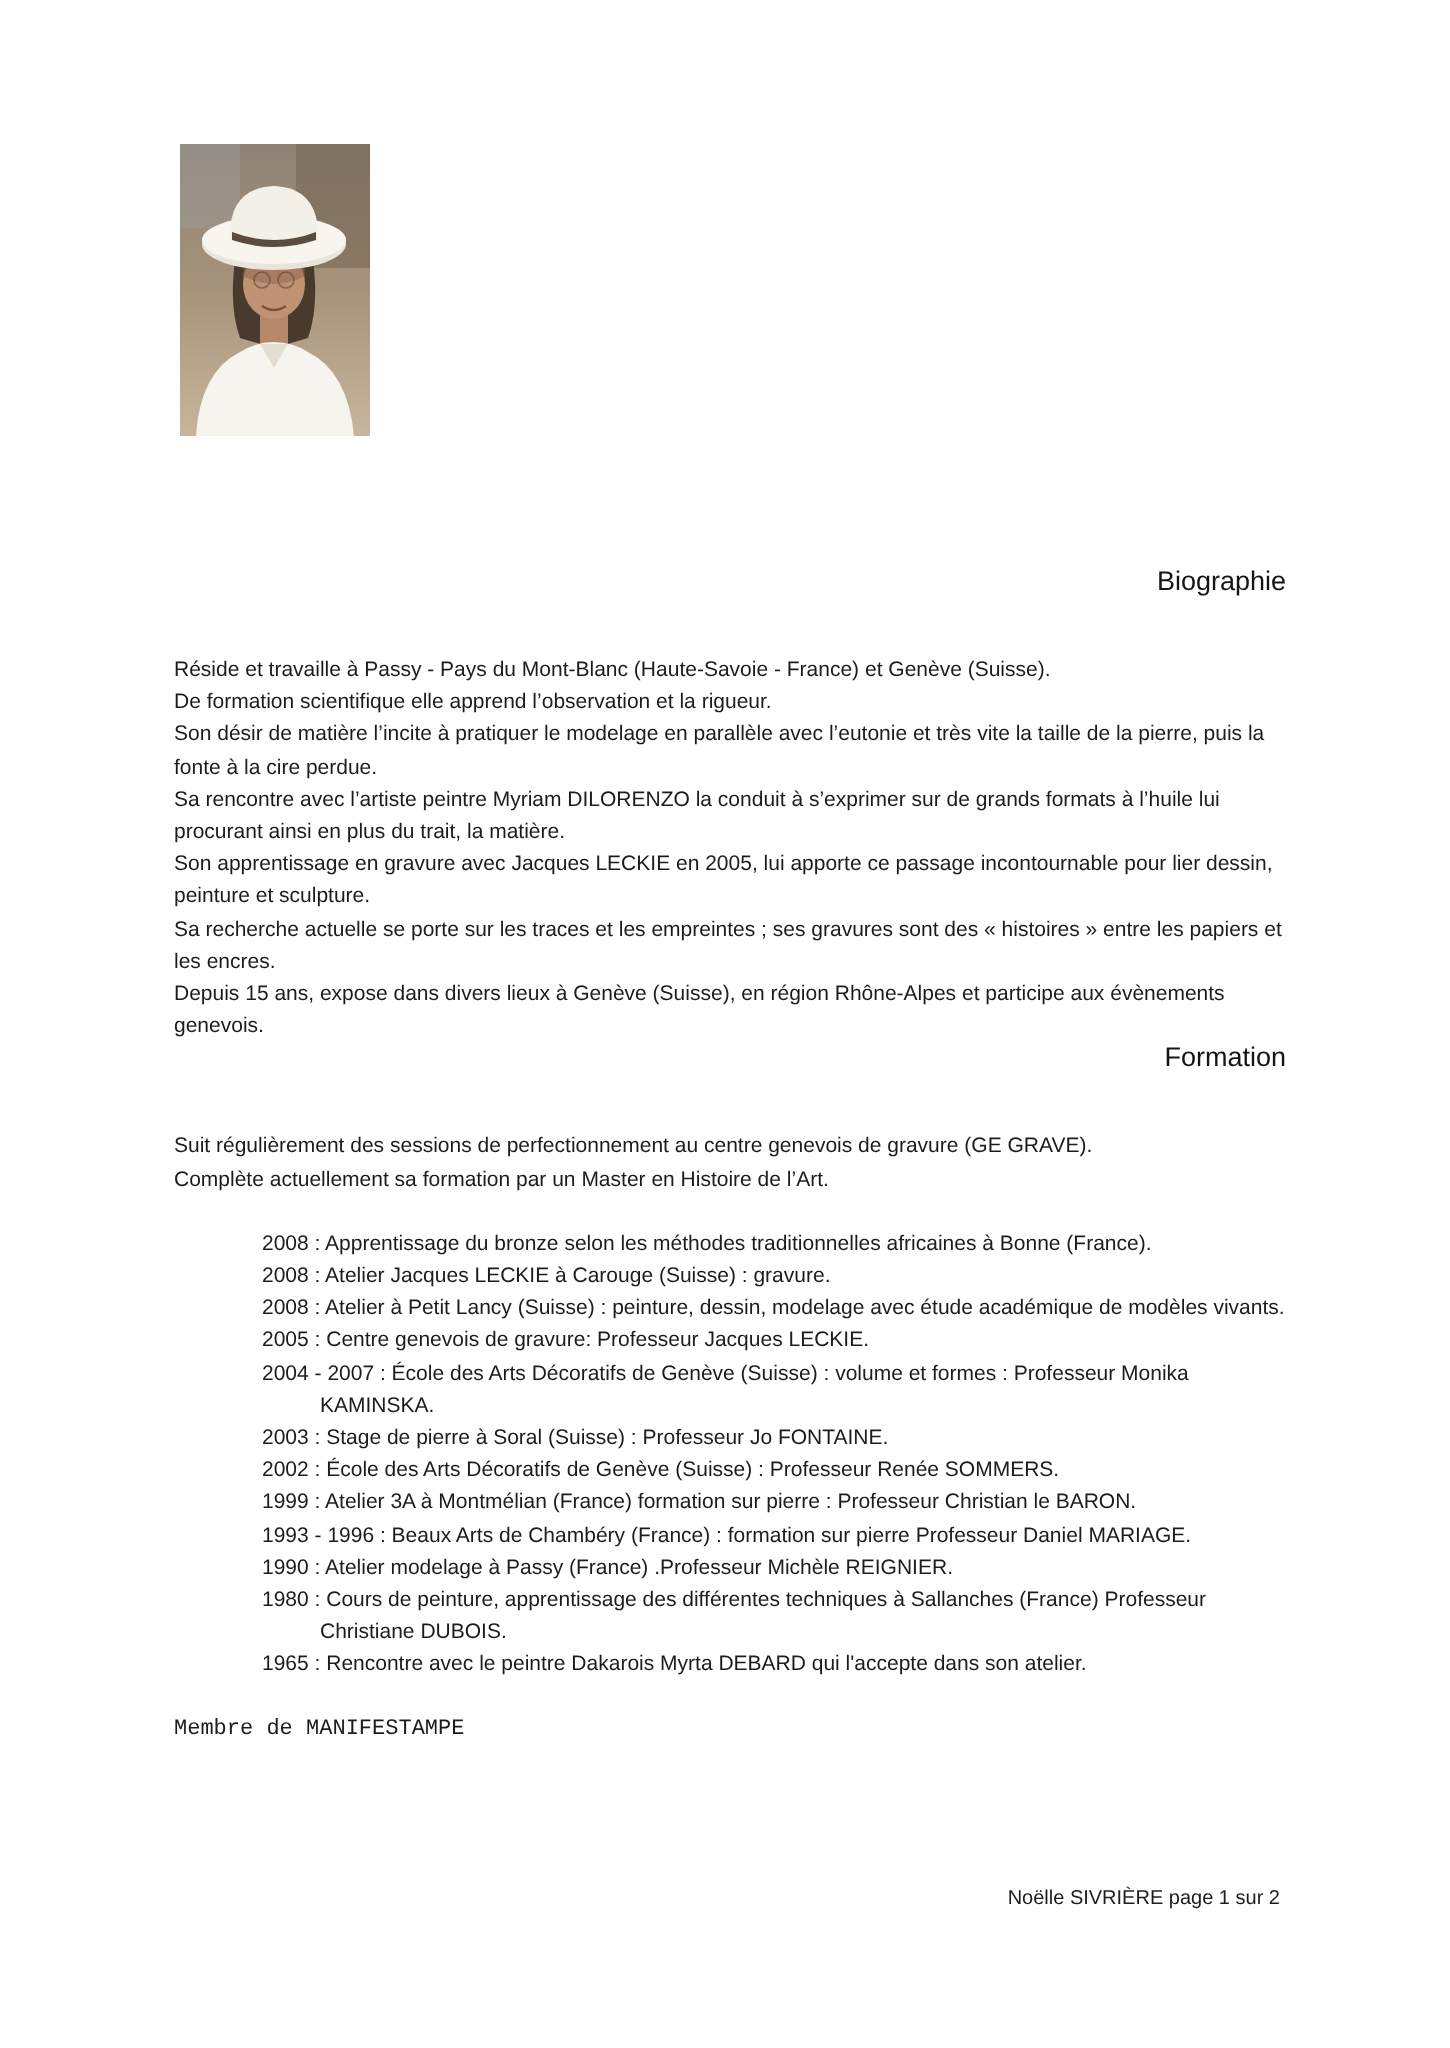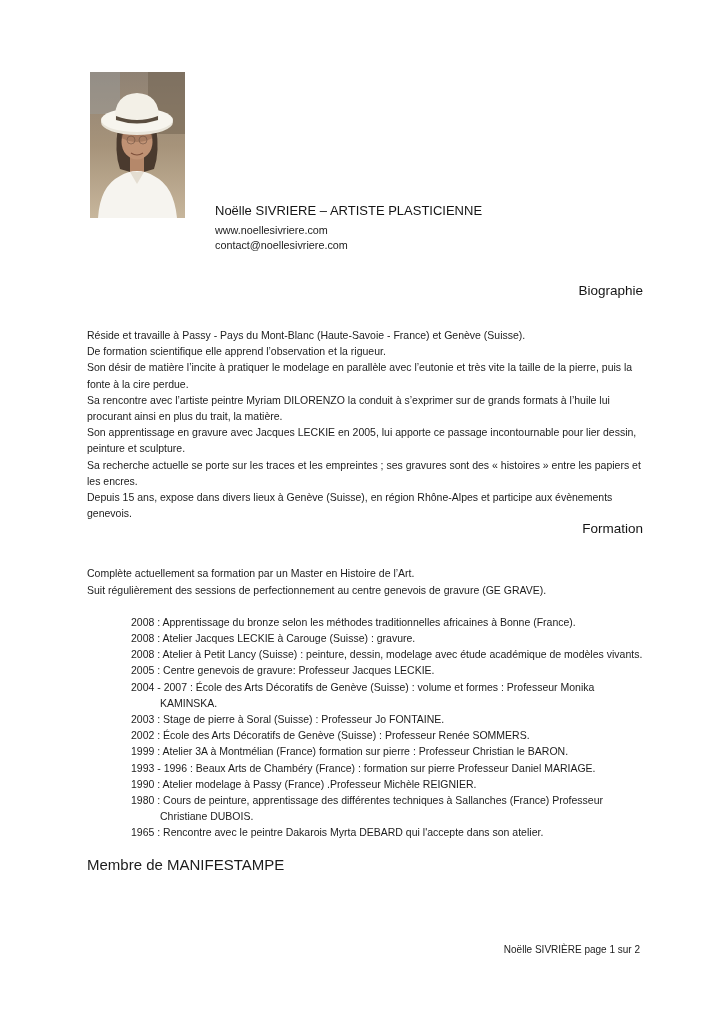--- a/index.html
+++ b/index.html
@@ -67,22 +67,23 @@
   .para, .entry {
     margin: 0;
   }
   .entry {
     padding-left: 29px;
     text-indent: -29px;
     margin-left: 44px;
   }
   .membership {
     margin: 16px 0 0 0;
-    font-size: 15px;
+    font-size: 11px;
     line-height: 16.2px;
+    font-family: Liberation Mono, monospace;
   }
   .footer {
     position: absolute;
     right: 85px;
     top: 944px;
     font-size: 10px;
     color: #1c1c1c;
   }
 </style>
 </head>
@@ -111,25 +112,20 @@
       <path d="M41 81 Q47 85 53 81" stroke="#7d4f3a" stroke-width="1.2" fill="none"></path>
       <ellipse cx="47" cy="50" rx="36" ry="13" fill="#e9e5da"></ellipse>
       <ellipse cx="47" cy="48" rx="36" ry="12" fill="#f7f5ee"></ellipse>
       <path d="M25 48 Q24 22 47 21 Q70 22 69 48 Q47 56 25 48 Z" fill="#f3f0e7"></path>
       <path d="M26 44 Q47 52 68 44 L68 48 Q47 55 26 48 Z" fill="#5a4d3f"></path>
       <path d="M8 146 Q10 114 30 104 Q38 99 47 99 Q56 99 64 104 Q84 114 87 146 Z" fill="#f6f4ef"></path>
       <path d="M40 100 L47 112 L54 100 Z" fill="#e4ddd1"></path>
     </svg>
   </div>
 
-  <div class="header-block">
-    <div class="title">Noëlle SIVRIERE – ARTISTE PLASTICIENNE</div>
-    <div class="contact">www.noellesivriere.com</div>
-    <div class="contact">contact@noellesivriere.com</div>
-  </div>
 
   <div class="content">
 
     <h2 class="section-heading bio-heading">Biographie</h2>
 
     <div class="bio-paragraphs">
 
         <p class="para">Réside et travaille à Passy - Pays du Mont-Blanc (Haute-Savoie - France) et Genève (Suisse).</p>
 
         <p class="para">De formation scientifique elle apprend l’observation et la rigueur.</p>
@@ -143,23 +139,23 @@
         <p class="para">Sa recherche actuelle se porte sur les traces et les empreintes ; ses gravures sont des « histoires » entre les papiers et les encres.</p>
 
 
         <p class="para">Depuis 15 ans, expose dans divers lieux à Genève (Suisse), en région Rhône-Alpes et participe aux évènements genevois.</p>
       </div>
 
     <h2 class="section-heading formation-heading">Formation</h2>
 
     <div class="formation-intro">
 
+        <p class="para">Suit régulièrement des sessions de perfectionnement au centre genevois de gravure (GE GRAVE).</p>
+
         <p class="para">Complète actuellement sa formation par un Master en Histoire de l’Art.</p>
-
-        <p class="para">Suit régulièrement des sessions de perfectionnement au centre genevois de gravure (GE GRAVE).</p>
       </div>
 
     <div class="formation-entries">
 
         <p class="entry">2008 : Apprentissage du bronze selon les méthodes traditionnelles africaines à Bonne (France).</p>
 
         <p class="entry">2008 : Atelier Jacques LECKIE à Carouge (Suisse) : gravure.</p>
 
         <p class="entry">2008 : Atelier à Petit Lancy (Suisse) : peinture, dessin, modelage avec étude académique de modèles vivants.</p>
 

